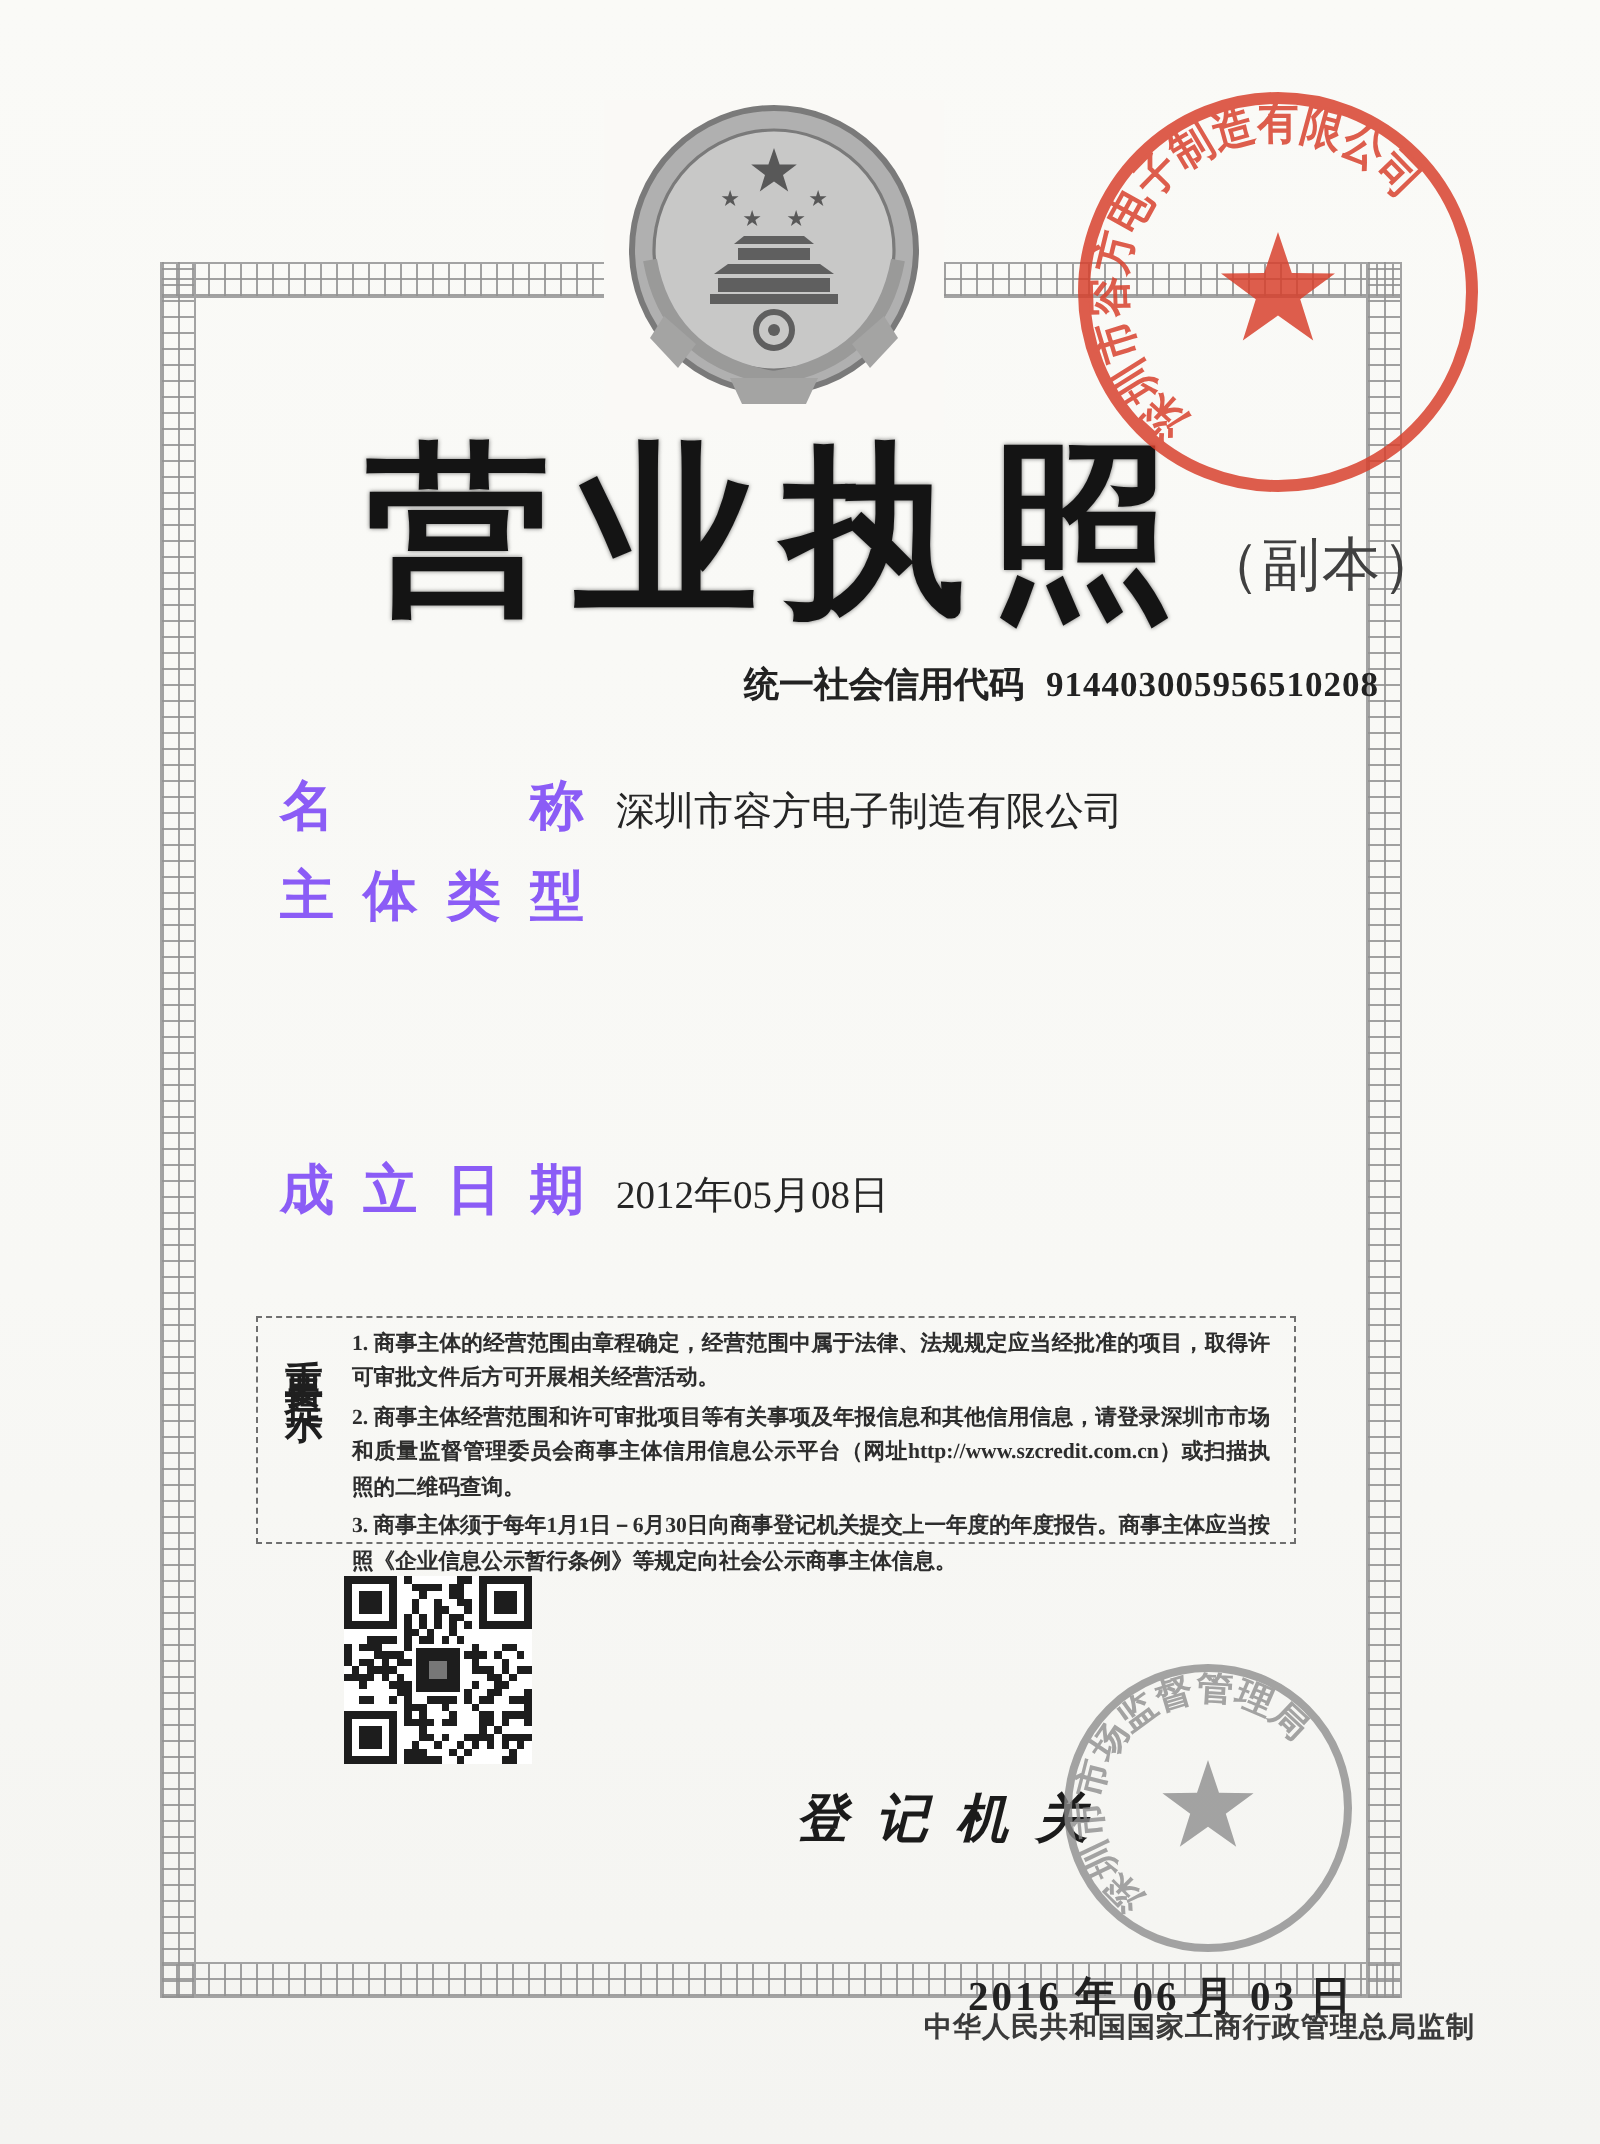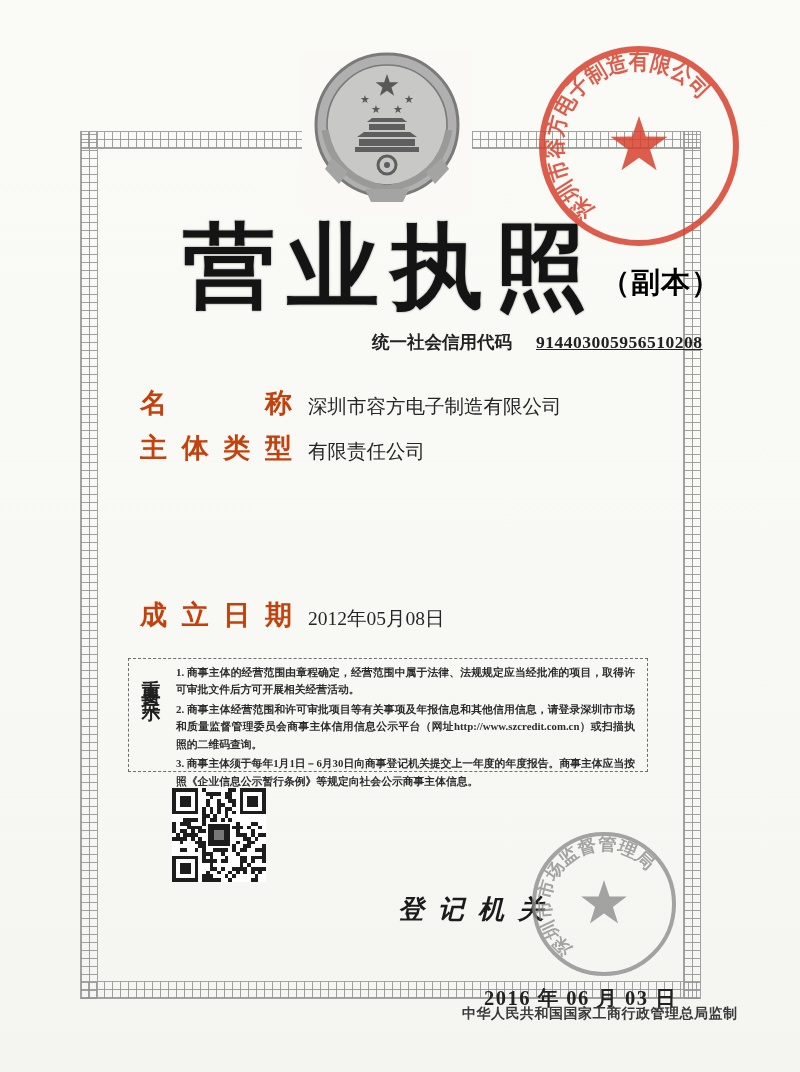--- a/index.html
+++ b/index.html
@@ -26,33 +26,33 @@
   .emblem-wrap{position:absolute;left:302px;top:50px;z-index:2;background:#faf9f6;padding:0 10px 2px 10px;}
 
   
   .company-seal{position:absolute;left:533px;top:40px;z-index:4;opacity:.84;}
 
   
   .title-row{position:absolute;left:183px;top:220px;z-index:2;display:flex;align-items:flex-end;white-space:nowrap;}
   .title-main{font-family:"Liberation Sans","DejaVu Sans",sans-serif;font-weight:900;
     font-size:92px;line-height:1;letter-spacing:12px;margin:0;color:#141414;
     text-shadow:0 0 2px rgba(25,25,25,.6);}
-  .title-sub{font-size:29px;font-weight:700;margin:0 0 9px 2px;color:#000000;letter-spacing:1px;}
+  .title-sub{font-size:29px;font-weight:400;margin:0 0 9px 2px;color:#404040;letter-spacing:1px;}
 
   
   .credit{position:absolute;left:372px;top:330px;z-index:2;font-size:17.5px;font-weight:600;color:#222;white-space:nowrap;}
-  .credit .num{margin-left:24px;font-weight:600;letter-spacing:.5px;text-decoration:underline;}
+  .credit .num{margin-left:11px;font-weight:600;letter-spacing:.5px;}
 
   
   .frow{position:absolute;left:140px;display:flex;z-index:2;}
-  .flabel{width:152px;font-size:27px;font-weight:600;color:#c2410c;line-height:1.15;
+  .flabel{width:152px;font-size:27px;font-weight:600;color:#8b5cf6;line-height:1.15;
     text-align:justify;text-align-last:justify;}
   .fvalue{margin-left:16px;padding-top:6px;font-size:19.5px;font-weight:500;color:#262626;line-height:1.35;}
   .frow.name{top:388px}.frow.type{top:433px}.frow.addr{top:477px}
-  .frow.legal{top:541px}.frow.date{top:600px}
+  .frow.legal{top:541px}.frow.date{top:580px}
   .frow.addr .fvalue{width:362px;word-break:break-all;}
   .frow.legal .fvalue{font-size:18px;}
 
   
   .notice{position:absolute;left:128px;top:658px;width:520px;height:114px;z-index:2;
     border:1.6px dashed #6f6f6f;display:flex;box-sizing:border-box;}
   .notice-heading{writing-mode:vertical-rl;text-orientation:upright;
     font-size:19px;font-weight:700;letter-spacing:8px;color:#1f1f1f;
     padding:5px 2px 0 9px;}
   .notice-items{flex:1;padding:5px 12px 4px 10px;}
@@ -129,21 +129,20 @@
   <div class="credit">
     <span>统一社会信用代码</span><span class="num">914403005956510208</span>
   </div>
 
   <div class="frow name">
     <div class="flabel">名 称</div>
     <div class="fvalue">深圳市容方电子制造有限公司</div>
   </div>
   <div class="frow type">
     <div class="flabel">主 体 类 型</div>
-    <div class="fvalue">有限责任公司</div>
   </div>
   <div class="frow date">
     <div class="flabel">成 立 日 期</div>
     <div class="fvalue">2012年05月08日</div>
   </div>
 
   <div class="notice">
     <div class="notice-heading">重要提示</div>
     <div class="notice-items">
       <p>1. 商事主体的经营范围由章程确定，经营范围中属于法律、法规规定应当经批准的项目，取得许可审批文件后方可开展相关经营活动。</p>

